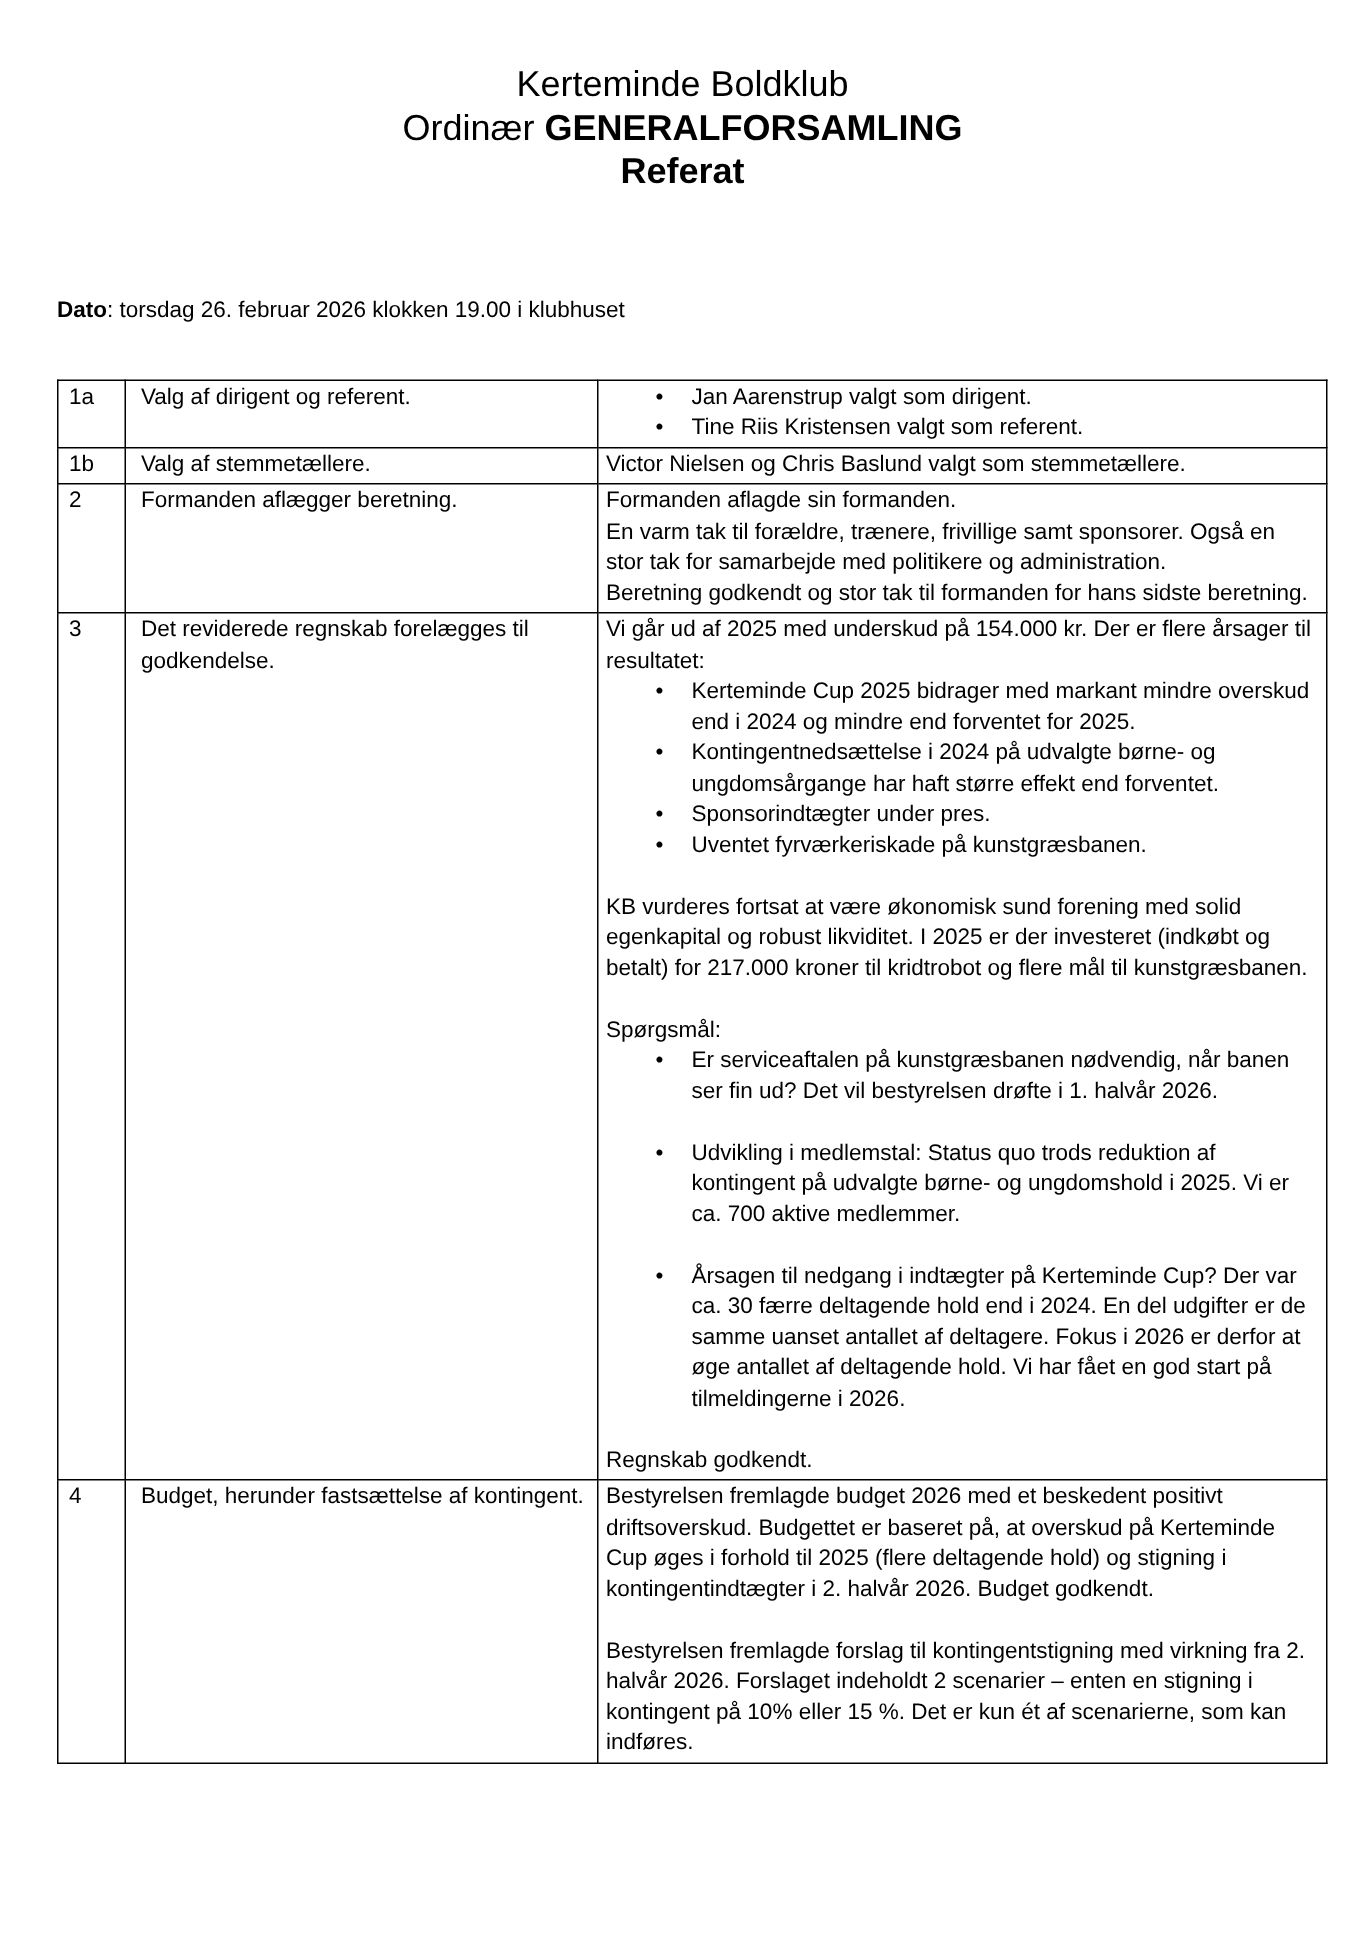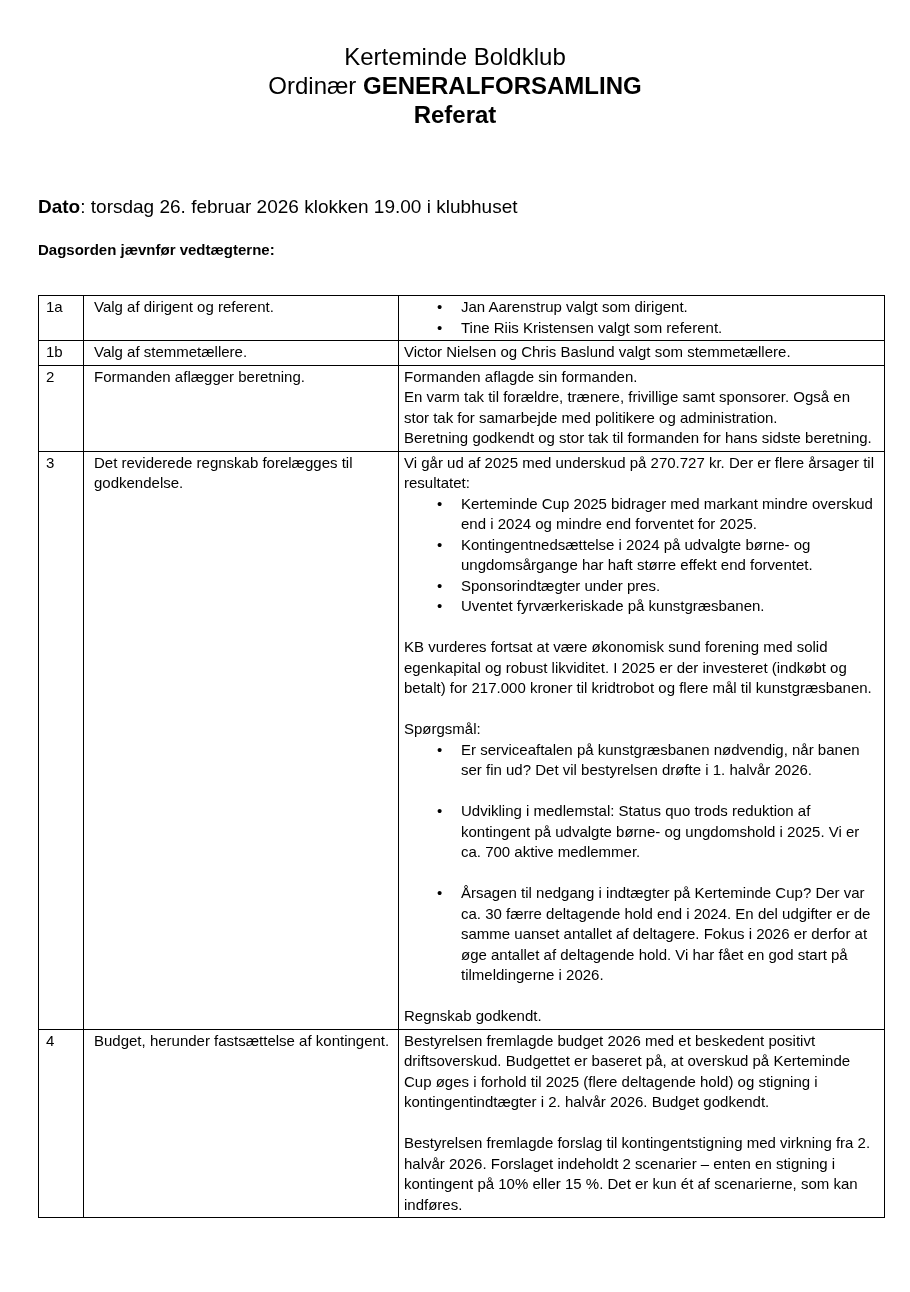--- a/index.html
+++ b/index.html
@@ -6,21 +6,21 @@
   body {
     width: 910px; height: 1292px; overflow: hidden;
     font-family: "Liberation Sans", "DejaVu Sans", sans-serif;
     color: #000;
   }
   .page { position: relative; width: 910px; height: 1292px; background: #fff; }
 
   .title-block { padding-top: 42px; text-align: center; font-size: 24px; line-height: 29px; }
   .b { font-weight: bold; }
 
-  .dato-line   { margin: 68px 0 0 38px; font-size: 19px; line-height: 20.5px; }
+  .dato-line   { margin: 68px 0 0 38px; font-size: 15px; line-height: 20.5px; }
   .agenda-head { margin: 22px 0 0 38px; font-size: 15px; line-height: 20.5px; font-weight: bold; }
 
   table.agenda {
     margin: 35px 0 0 38px;
     border-collapse: collapse;
     table-layout: fixed;
     width: 846px;
     font-size: 15px; line-height: 20.5px;
   }
   table.agenda td {
@@ -45,21 +45,20 @@
 <div class="page">
 
   <div class="title-block">
     <div>Kerteminde Boldklub</div>
     <div><span>Ordinær </span><span class="b">GENERALFORSAMLING</span></div>
     <div class="b">Referat</div>
   </div>
 
   <div class="dato-line"><span class="b">Dato</span><span>: torsdag 26. februar 2026 klokken 19.00 i klubhuset</span></div>
 
-  <div class="agenda-head">Dagsorden jævnfør vedtægterne:</div>
 
   <table class="agenda">
     <colgroup>
       <col style="width:45px">
       <col style="width:315px">
       <col style="width:486px">
     </colgroup>
     <tbody>
         <tr>
           <td class="c-num">1a</td>
@@ -84,21 +83,21 @@
           <td class="c-notes">
             <div class="para">Formanden aflagde sin formanden.</div>
             <div class="para">En varm tak til forældre, trænere, frivillige samt sponsorer. Også en stor tak for samarbejde med politikere og administration.</div>
             <div class="para">Beretning godkendt og stor tak til formanden for hans sidste beretning.</div>
           </td>
         </tr>
         <tr>
           <td class="c-num">3</td>
           <td class="c-item">Det reviderede regnskab forelægges til godkendelse.</td>
           <td class="c-notes">
-            <div class="para">Vi går ud af 2025 med underskud på 270.727 kr. Der er flere årsager til resultatet:</div>
+            <div class="para">Vi går ud af 2025 med underskud på 154.000 kr. Der er flere årsager til resultatet:</div>
             <ul class="bullet-list">
               <li>Kerteminde Cup 2025 bidrager med markant mindre overskud end i 2024 og mindre end forventet for 2025.</li>
               <li>Kontingentnedsættelse i 2024 på udvalgte børne- og ungdomsårgange har haft større effekt end forventet.</li>
               <li>Sponsorindtægter under pres.</li>
               <li>Uventet fyrværkeriskade på kunstgræsbanen.</li>
             </ul>
             <div class="blank"></div>
             <div class="para">KB vurderes fortsat at være økonomisk sund forening med solid egenkapital og robust likviditet. I 2025 er der investeret (indkøbt og betalt) for 217.000 kroner til kridtrobot og flere mål til kunstgræsbanen.</div>
             <div class="blank"></div>
             <div class="para">Spørgsmål:</div>

